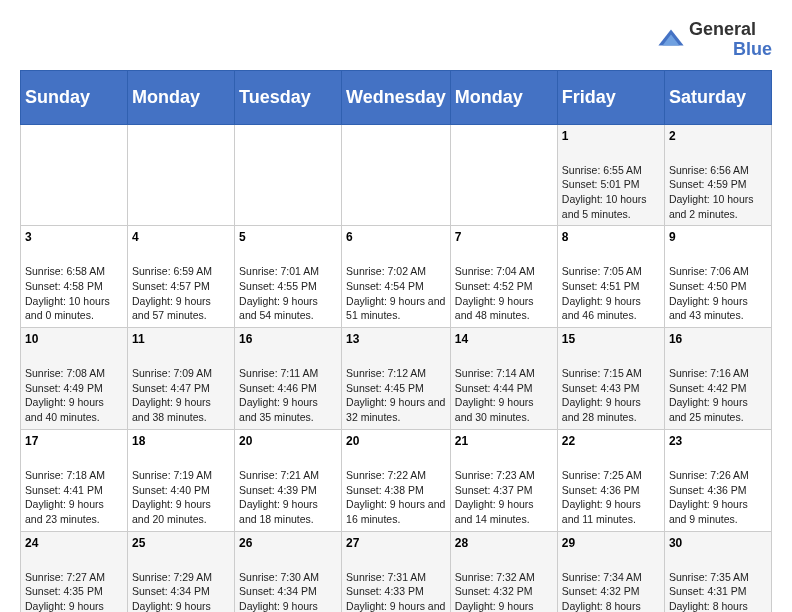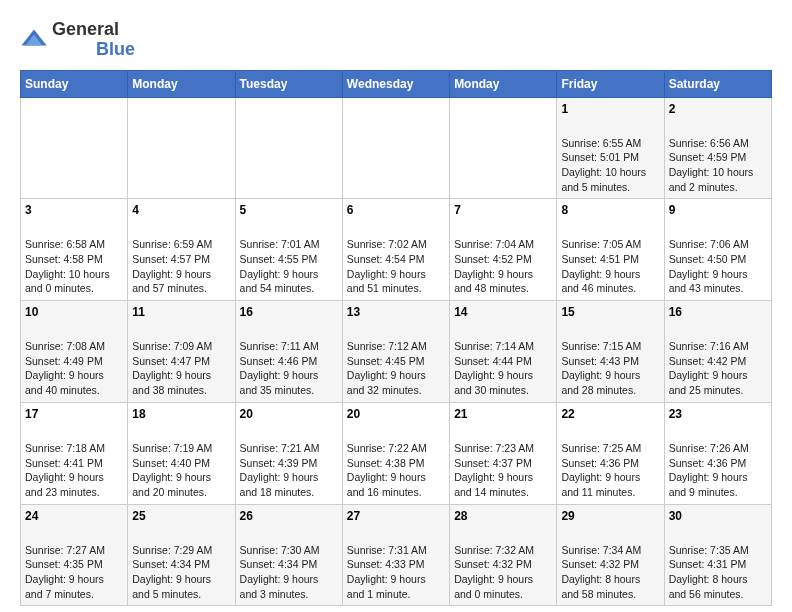--- a/index.html
+++ b/index.html
@@ -5,21 +5,21 @@
     * { box-sizing: border-box; margin: 0; padding: 0; }
     body {
       font-family: Arial, sans-serif;
       background: #fff;
       width: 792px;
       min-height: 612px;
       padding: 20px;
     }
     .header {
       display: flex;
-      justify-content: flex-start;
+      justify-content: flex-end;
       align-items: flex-start;
       margin-bottom: 10px;
     }
     .logo {
       display: flex;
       align-items: center;
       gap: 4px;
     }
     .logo-text {
       display: flex;
@@ -54,23 +54,23 @@
       color: #555;
     }
     .calendar {
       width: 100%;
       border-collapse: collapse;
       font-size: 11px;
     }
     .calendar thead th {
       background: #4472c4;
       color: white;
-      padding: 6px 4px;
+      padding: 16px 4px;
       text-align: left;
-      font-size: 12px;
+      font-size: 18px;
       font-weight: bold;
       border: 1px solid #3060b0;
     }
     .calendar tbody td {
       border: 1px solid #ccc;
       vertical-align: top;
       padding: 4px;
       width: 107px;
       min-height: 80px;
       background: #fff;

